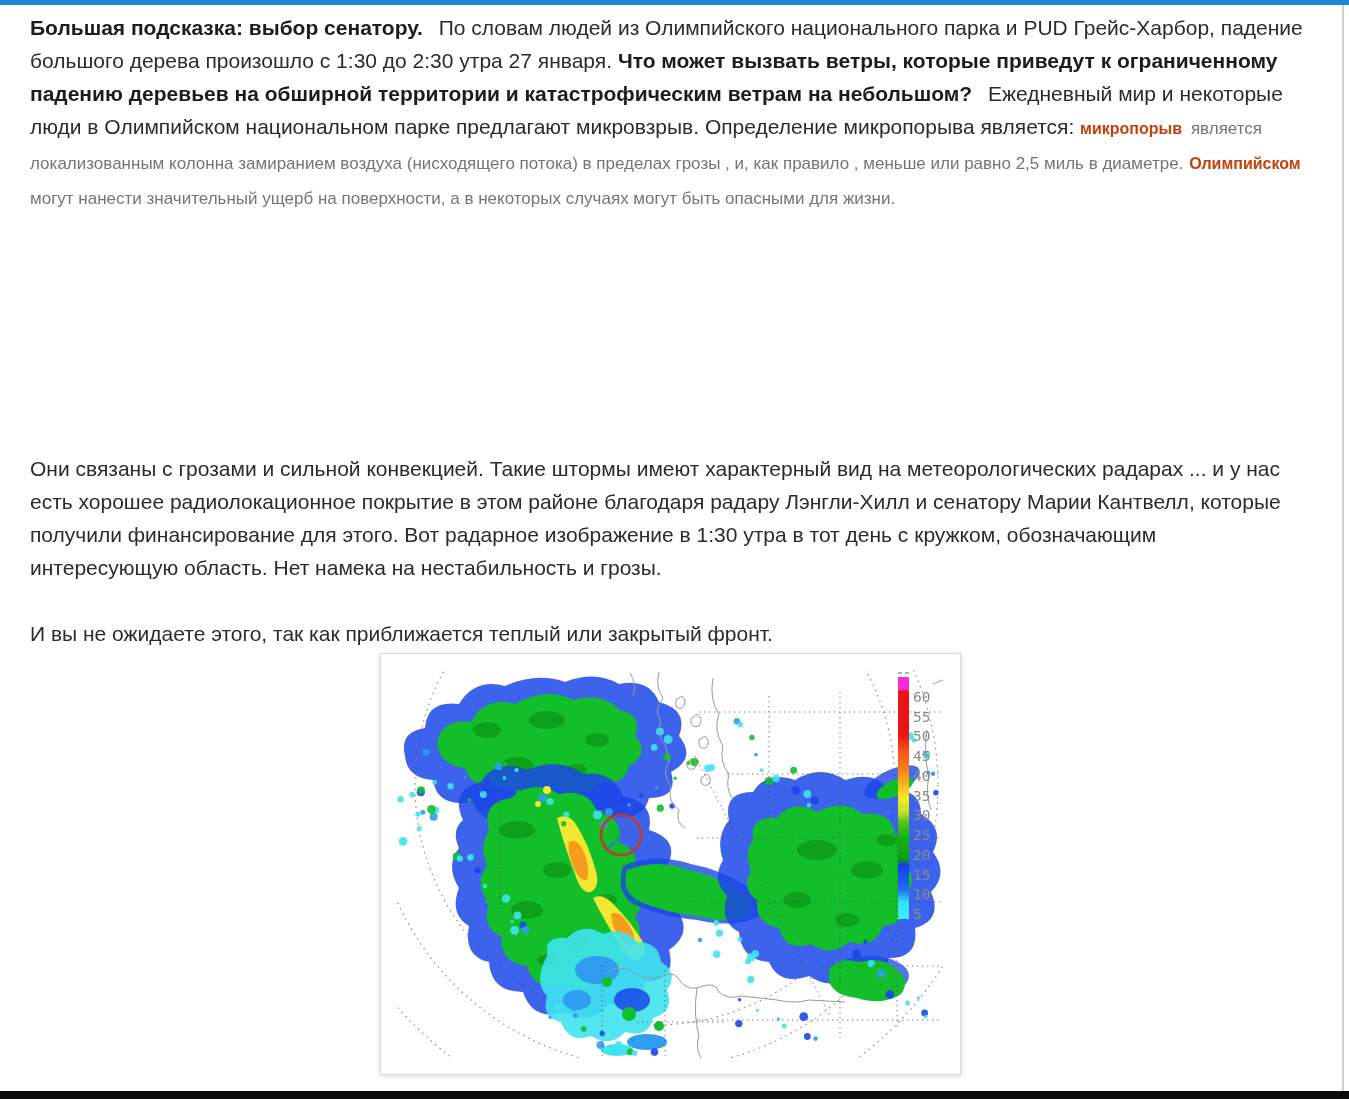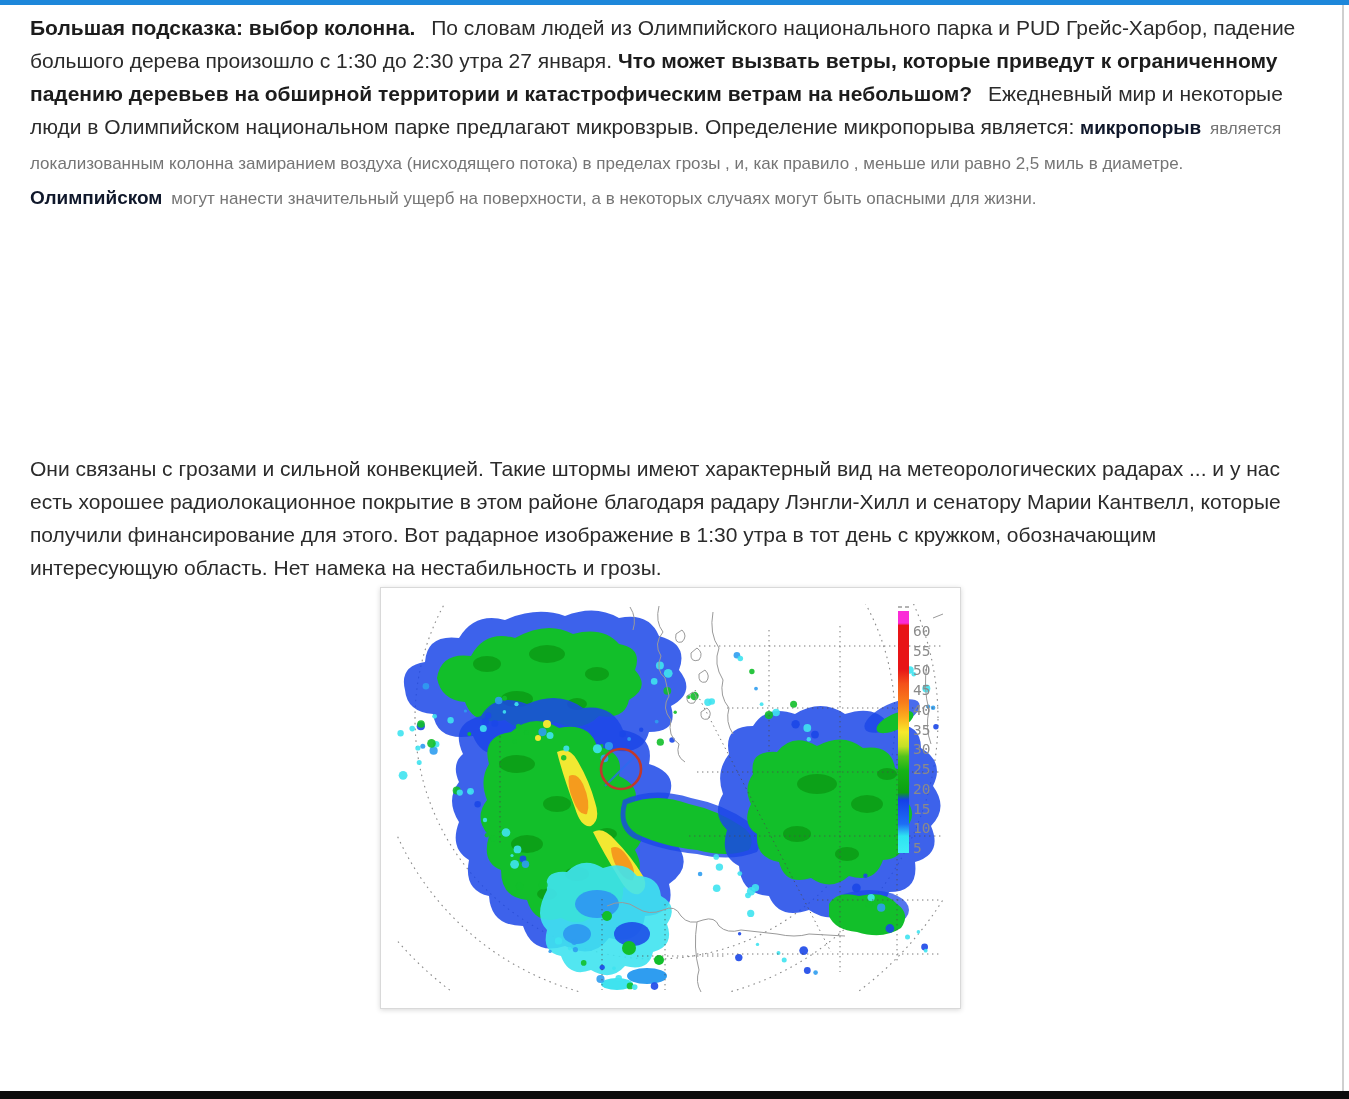--- a/index.html
+++ b/index.html
@@ -11,55 +11,56 @@
   }
   .topbar{position:absolute;top:0;left:0;width:1349px;height:5px;background:#1d87da;}
   .right-edge{position:absolute;top:5px;right:5px;width:2px;height:1087px;background:#cfcfcf;}
   .bottombar{position:absolute;bottom:0;left:0;width:1349px;height:8px;background:#0c0c0c;}
   .content{position:absolute;top:5px;left:30px;width:1280px;}
   .para{margin:0;padding:0;font-size:21px;line-height:33px;color:#2b2b2b;}
   .para.first{margin-top:6px;}
   .para b,.para strong{color:#1c1c1c;}
   .wgap{display:inline-block;width:10px;}
   .sgap{display:inline-block;width:3px;}
-  .term{font-weight:bold;color:#0f172a;font-size:19px;}
+  .term{font-weight:bold;color:#c2410c;font-size:16px;}
   .small{color:#757575;font-size:17px;}
   .ad-space{height:237px;}
   .p3{margin-top:33px;}
   .radar-figure{
     width:547px;margin:3px auto 0;padding:16px;
     border:1px solid #d9d9d9;background:#ffffff;
     box-shadow:0 1px 5px rgba(0,0,0,.16);
   }
   .radar-figure svg{display:block;}
   .scale-label{font-family:"DejaVu Sans Mono","Liberation Mono",monospace;font-size:14.5px;fill:#8a8a8a;}
 </style>
 </head>
 <body>
 
 <div class="topbar"></div>
 <div class="right-edge"></div>
 
 <main class="content">
 
   <p class="para first">
-    <strong>Большая подсказка: выбор колонна.</strong><span class="wgap"></span>
+    <strong>Большая подсказка: выбор сенатору.</strong><span class="wgap"></span>
     <span>По словам людей из Олимпийского национального парка и PUD Грейс-Харбор, падение большого дерева произошло с 1:30 до 2:30 утра 27 января.</span>
     <strong>Что может вызвать ветры, которые приведут к ограниченному падению деревьев на обширной территории и катастрофическим ветрам на небольшом?</strong><span class="wgap"></span>
     <span>Ежедневный мир и некоторые люди в Олимпийском национальном парке предлагают микровзрыв. Определение микропорыва является:</span>
     <span class="term">микропорыв</span><span class="sgap"></span>
     <span class="small">является локализованным колонна замиранием воздуха (нисходящего потока) в пределах грозы , и, как правило , меньше или равно 2,5 миль в диаметре.</span>
     <span class="term">Олимпийском</span><span class="sgap"></span>
     <span class="small">могут нанести значительный ущерб на поверхности, а в некоторых случаях могут быть опасными для жизни.</span>
   </p>
 
   <div class="ad-space"></div>
 
   <p class="para">Они связаны с грозами и сильной конвекцией. Такие штормы имеют характерный вид на метеорологических радарах ... и у нас есть хорошее радиолокационное покрытие в этом районе благодаря радару Лэнгли-Хилл и сенатору Марии Кантвелл, которые получили финансирование для этого. Вот радарное изображение в 1:30 утра в тот день с кружком, обозначающим интересующую область. Нет намека на нестабильность и грозы.</p>
 
+  <p class="para p3">И вы не ожидаете этого, так как приближается теплый или закрытый фронт.</p>
 
   <figure class="radar-figure">
     <svg width="547" height="388" viewBox="0 0 547 388" xmlns="http://www.w3.org/2000/svg">
       <defs>
         <linearGradient id="dbz" x1="0" y1="0" x2="0" y2="1">
           <stop offset="0" stop-color="#fb2bd7"></stop>
           <stop offset="0.05" stop-color="#fb2bd7"></stop>
           <stop offset="0.06" stop-color="#e81416"></stop>
           <stop offset="0.24" stop-color="#e81416"></stop>
           <stop offset="0.30" stop-color="#f4501a"></stop>

